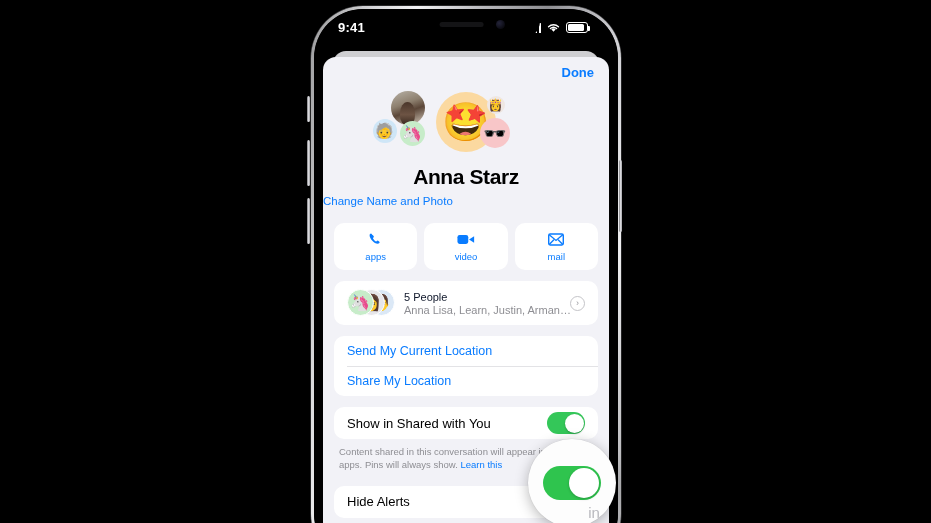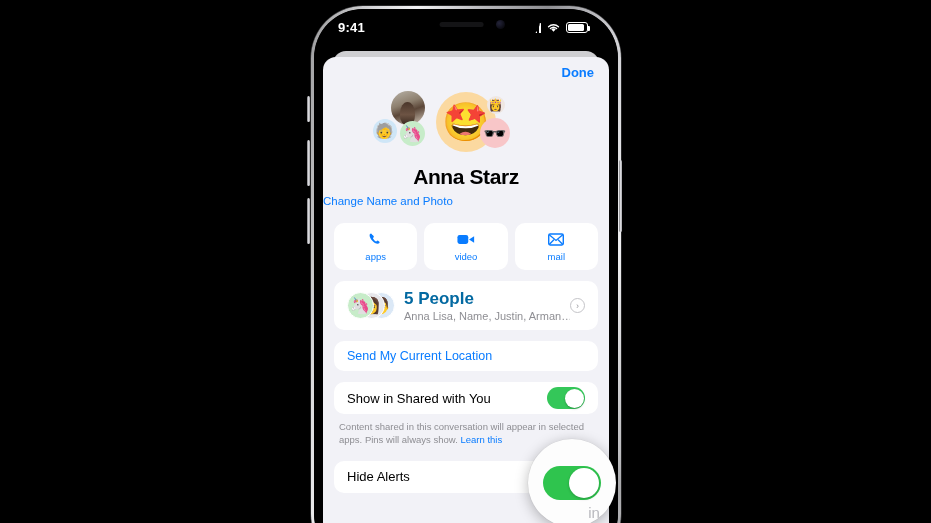--- a/index.html
+++ b/index.html
@@ -121,21 +121,21 @@
 
   
   #people-row { padding: 8px 13px; align-items: center; cursor: pointer; }
   #people-stack { position: relative; width: 48px; height: 28px; flex: none; }
   #people-stack .pav { position: absolute; top: 0; width: 27px; height: 27px; border-radius: 50%; border: 1.6px solid #fff;
       display: flex; align-items: center; justify-content: center; font-size: 16px; }
   #pav-3 { left: 21px; background: #dbe8f6; z-index: 1; }
   #pav-2 { left: 11px; background: #e6e6ea; z-index: 2; }
   #pav-1 { left: 0;   background: #c7ecc9; z-index: 3; }
   #people-text { margin-left: 9px; flex: 1; min-width: 0; }
-  #people-count { font-size: 17px; font-weight: bold; color: #0369a1; }
+  #people-count { font-size: 11px; font-weight: normal; color: #0f172a; }
   #people-names { font-size: 11px; color: #8e8e93; margin-top: 1px; white-space: nowrap; overflow: hidden; }
   #people-chevron {
     width: 15px; height: 15px; border-radius: 50%; border: 1px solid #c4c4c8;
     display: flex; align-items: center; justify-content: center; color: #9a9a9f; font-size: 9px; flex: none;
   }
 
   
   .toggle { width: 38px; height: 22px; border-radius: 11px; background: #34c759; position: relative; flex: none; cursor: pointer; }
   .toggle .knob { position: absolute; right: 1.5px; top: 1.5px; width: 19px; height: 19px; border-radius: 50%; background: #fff;
     box-shadow: 0 1px 2px rgba(0,0,0,.25); }
@@ -244,28 +244,29 @@
 
             <div class="card">
               <div class="row" id="people-row">
                 <div id="people-stack">
                   <div class="pav" id="pav-3">👨</div>
                   <div class="pav" id="pav-2">👩</div>
                   <div class="pav" id="pav-1">🦄</div>
                 </div>
                 <div id="people-text">
                   <div id="people-count">5 People</div>
-                  <div id="people-names">Anna Lisa, Name, Justin, Arman…</div>
+                  <div id="people-names">Anna Lisa, Learn, Justin, Arman…</div>
                 </div>
                 <div id="people-chevron">›</div>
               </div>
             </div>
 
             <div class="card">
               <div class="row row-blue">Send My Current Location</div>
+              <div class="row row-blue">Share My Location</div>
             </div>
 
             <div class="card">
               <div class="row" style="height:32px">
                 <span class="row-label">Show in Shared with You</span>
                 <span class="spacer"></span>
                 <span class="toggle">
                     <span class="knob"></span>
                   </span>
               </div>

